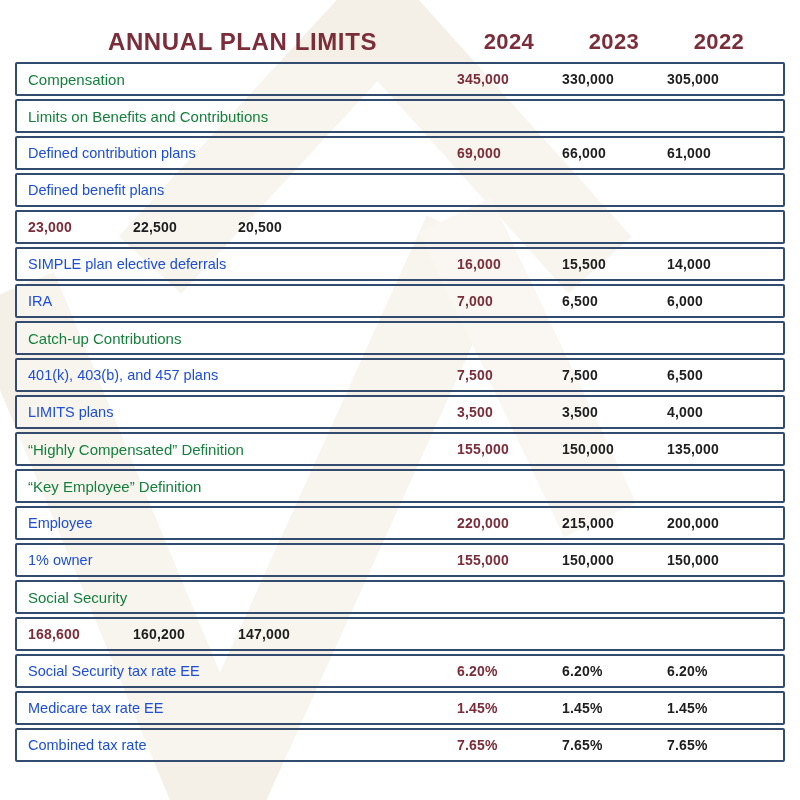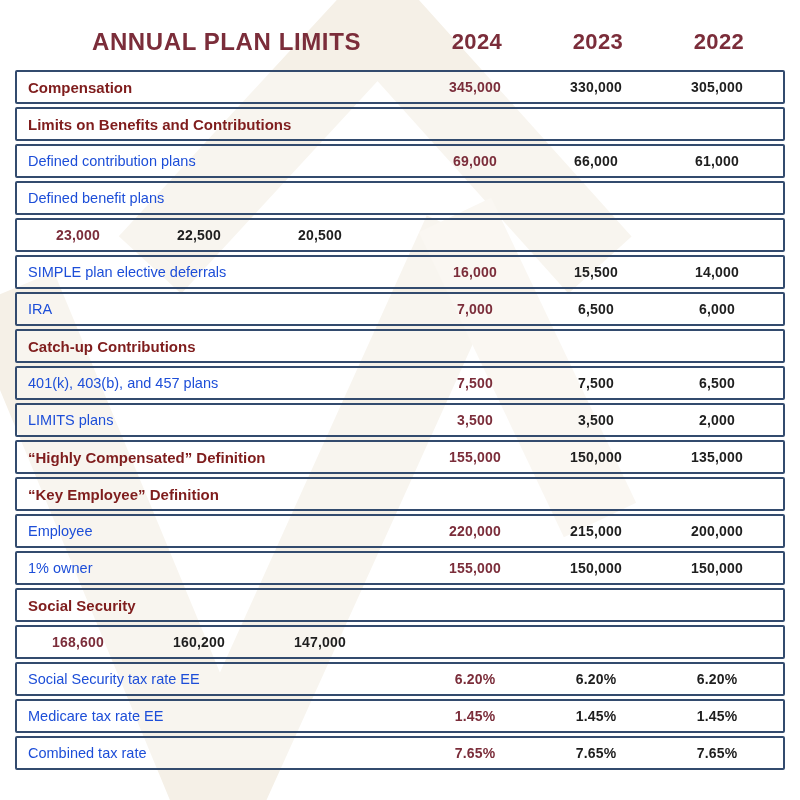--- a/index.html
+++ b/index.html
@@ -13,52 +13,52 @@
   .watermark {
     position: absolute; inset: 0; z-index: 0;
     pointer-events: none;
   }
   .page {
     position: relative; z-index: 1;
     padding: 22px 15px 0 15px;
   }
   .header-row {
     display: flex; align-items: center;
-    height: 40px; margin-bottom: 8px;
+    height: 40px; margin-bottom: 0;
     padding: 0 16px 0 11px;
   }
   .title-area {
     flex: 1; text-align: center;
     font-size: 24px; font-weight: bold; letter-spacing: 0.6px;
     color: #7b2d3a;
   }
-  .value-cells { display: flex; gap: 21px; }
+  .value-cells { display: flex; gap: 5px; }
   .year-cell {
     width: 100px; text-align: center;
     font-size: 22px; font-weight: bold; letter-spacing: 0.4px;
     color: #7b2d3a;
   }
   .row {
     display: flex; align-items: center;
     height: 34px; box-sizing: border-box;
     border: 2px solid #334b6e; border-radius: 2px;
     margin-bottom: 3px;
     padding: 0 16px 0 11px;
     background: rgba(255,255,255,0.35);
   }
   .row .label {
     flex: 1;
     font-size: 14.5px; color: #1d4ed8;
     white-space: nowrap; overflow: hidden;
   }
   .row.section .label {
-    color: #7f1d1d; font-weight: bold; font-size: 15px;
+    color: #15803d; font-weight: normal; font-size: 15px;
   }
   .cell {
-    width: 100px; text-align: center;
+    width: 100px; 
     font-size: 14px; font-weight: bold; letter-spacing: 0.2px;
     color: #1e1e1e;
   }
   .cell.col-2024 { color: #7b2d3a; }
 </style>
 </head>
 <body>
 
 <svg class="watermark" width="800" height="800" viewBox="0 0 800 800" xmlns="http://www.w3.org/2000/svg">
   <polyline points="150,265 378,18 600,265" fill="none" stroke="#f5f0e7" stroke-width="85"></polyline>
@@ -151,21 +151,21 @@
       <span class="cell col-2023">7,500</span>
       <span class="cell col-2022">6,500</span>
     </div>
   </div>
 
   <div class="row item">
     <span class="label">LIMITS plans</span>
     <div class="value-cells">
       <span class="cell col-2024">3,500</span>
       <span class="cell col-2023">3,500</span>
-      <span class="cell col-2022">2,000</span>
+      <span class="cell col-2022">4,000</span>
     </div>
   </div>
 
   <div class="row section">
     <span class="label">“Highly Compensated” Definition</span>
     <div class="value-cells">
       <span class="cell col-2024">155,000</span>
       <span class="cell col-2023">150,000</span>
       <span class="cell col-2022">135,000</span>
     </div>

